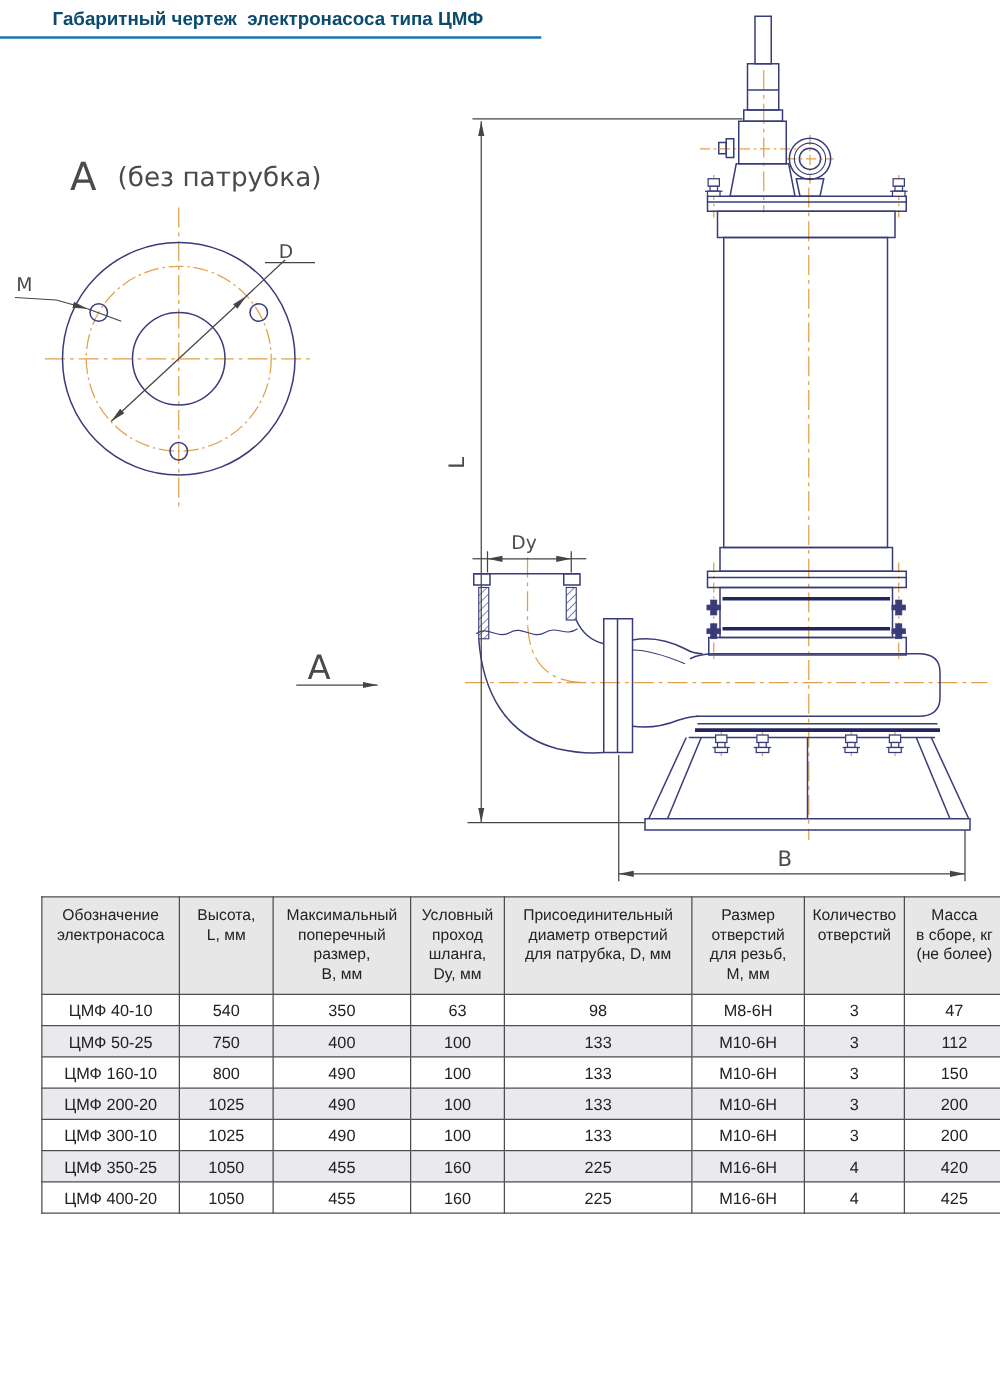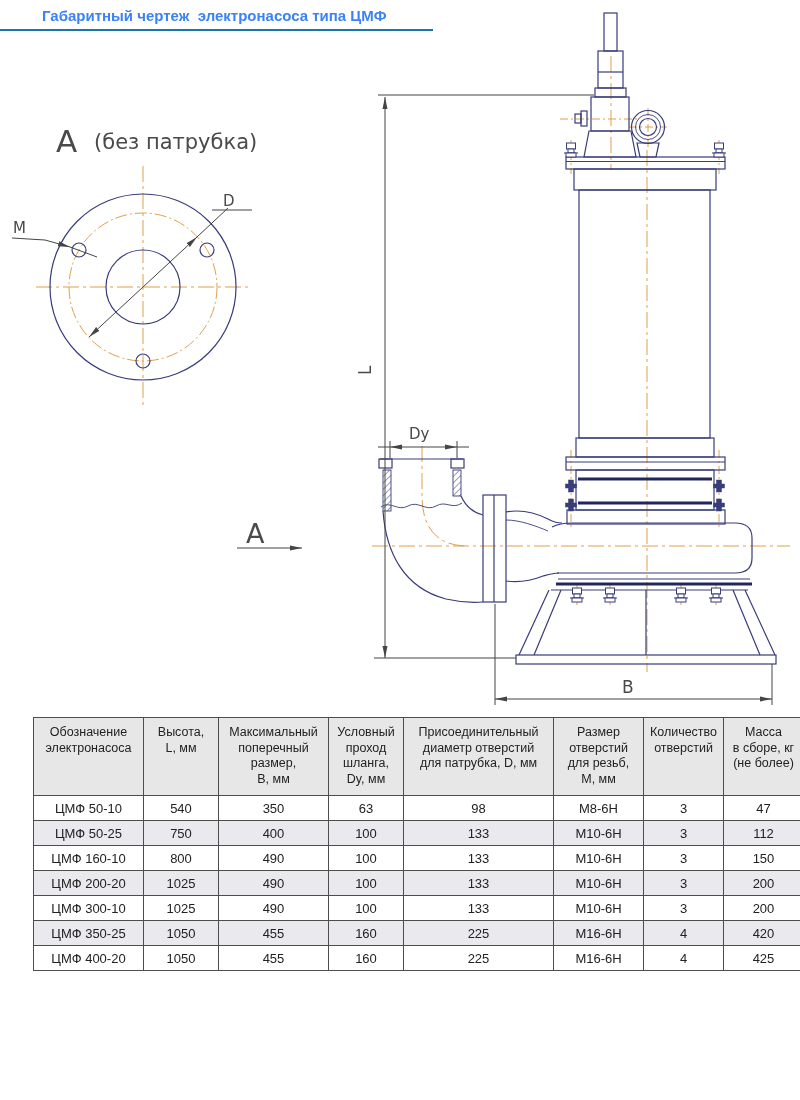--- a/index.html
+++ b/index.html
@@ -1,20 +1,20 @@
 <!DOCTYPE html>
 <html><head>
 <meta charset="utf-8">
 <style>
   html,body{margin:0;padding:0;background:#ffffff;}
   #page{position:relative;width:800px;height:1100px;background:#fff;overflow:hidden;
         font-family:"Liberation Sans",sans-serif;}
   
   #title{position:absolute;top:4px;left:0;width:433px;padding:3px 0 5px 42px;
-         box-sizing:border-box;border-bottom:2px solid #1b76ad;color:#3b82f6;
+         box-sizing:border-box;border-bottom:2px solid #1b76ad;color:#0c4a6e;
          font-size:15px;font-weight:bold;white-space:pre;cursor:pointer;}
   
   #draw{position:absolute;top:0;left:0;}
   .dlabel{font-family:"DejaVu Sans",sans-serif;fill:#4a4a4a;}
   
   #spec{position:absolute;top:717px;left:33px;width:770px;border-collapse:collapse;
         table-layout:fixed;color:#222;}
   #spec th,#spec td{border:1px solid #4d4d4d;text-align:center;}
   #spec th{font-weight:normal;font-size:12.5px;line-height:1.25;white-space:pre-line;
            vertical-align:top;padding:7px 2px 5px 2px;height:78px;box-sizing:border-box;
@@ -242,21 +242,21 @@
 М, мм</th>
         <th>Количество
 отверстий</th>
         <th>Масса
 в сборе, кг
 (не более)</th>
       </tr>
     </thead>
     <tbody>
       <tr>
-        <td>ЦМФ 50-10</td>
+        <td>ЦМФ 40-10</td>
         <td>540</td>
         <td>350</td>
         <td>63</td>
         <td>98</td>
         <td>M8-6H</td>
         <td>3</td>
         <td>47</td>
       </tr>
       <tr>
         <td>ЦМФ 50-25</td>

